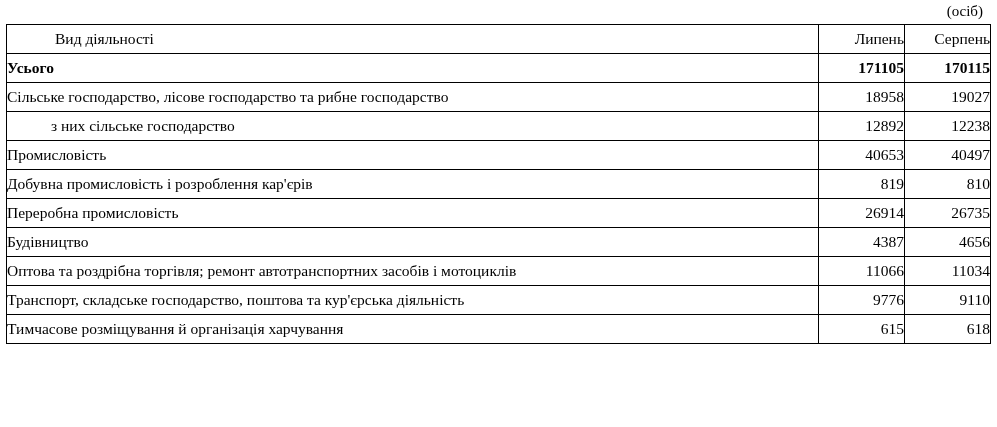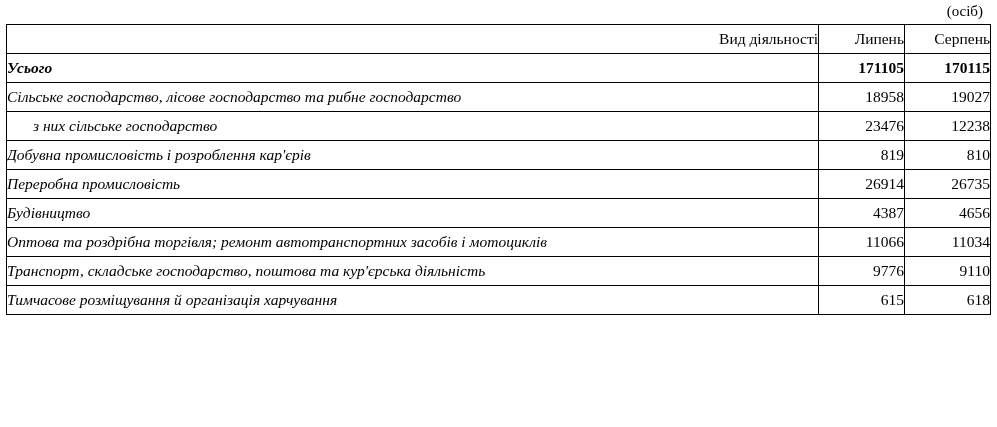--- a/index.html
+++ b/index.html
@@ -42,34 +42,34 @@
     border: 1px solid #000000;
     padding: 0;
     vertical-align: middle;
   }
   thead th {
     height: 28px;
     font-weight: normal;
     text-align: right;
   }
   thead th.head-name {
-    text-align: right;
+    text-align: left;
+    padding-left: 48px;
   }
   tbody td {
     height: 28px;
   }
   td.label {
     text-align: left;
     padding-left: 10px;
     white-space: nowrap;
     overflow: hidden;
-    font-style: italic;
   }
   td.label.indent {
-    padding-left: 26px;
+    padding-left: 44px;
   }
   td.num {
     text-align: right;
     padding-right: 8px;
     white-space: nowrap;
   }
   tr.total td {
     font-weight: bold;
   }
 </style>
@@ -99,22 +99,27 @@
           <td class="num">171105</td>
           <td class="num">170115</td>
         </tr>
         <tr>
           <td class="label">Сільське господарство, лісове господарство та рибне господарство</td>
           <td class="num">18958</td>
           <td class="num">19027</td>
         </tr>
         <tr>
           <td class="label indent">з них сільське господарство</td>
-          <td class="num">23476</td>
+          <td class="num">12892</td>
           <td class="num">12238</td>
+        </tr>
+        <tr>
+          <td class="label">Промисловість</td>
+          <td class="num">40653</td>
+          <td class="num">40497</td>
         </tr>
         <tr>
           <td class="label">Добувна промисловість і розроблення кар'єрів</td>
           <td class="num">819</td>
           <td class="num">810</td>
         </tr>
         <tr>
           <td class="label">Переробна промисловість</td>
           <td class="num">26914</td>
           <td class="num">26735</td>

